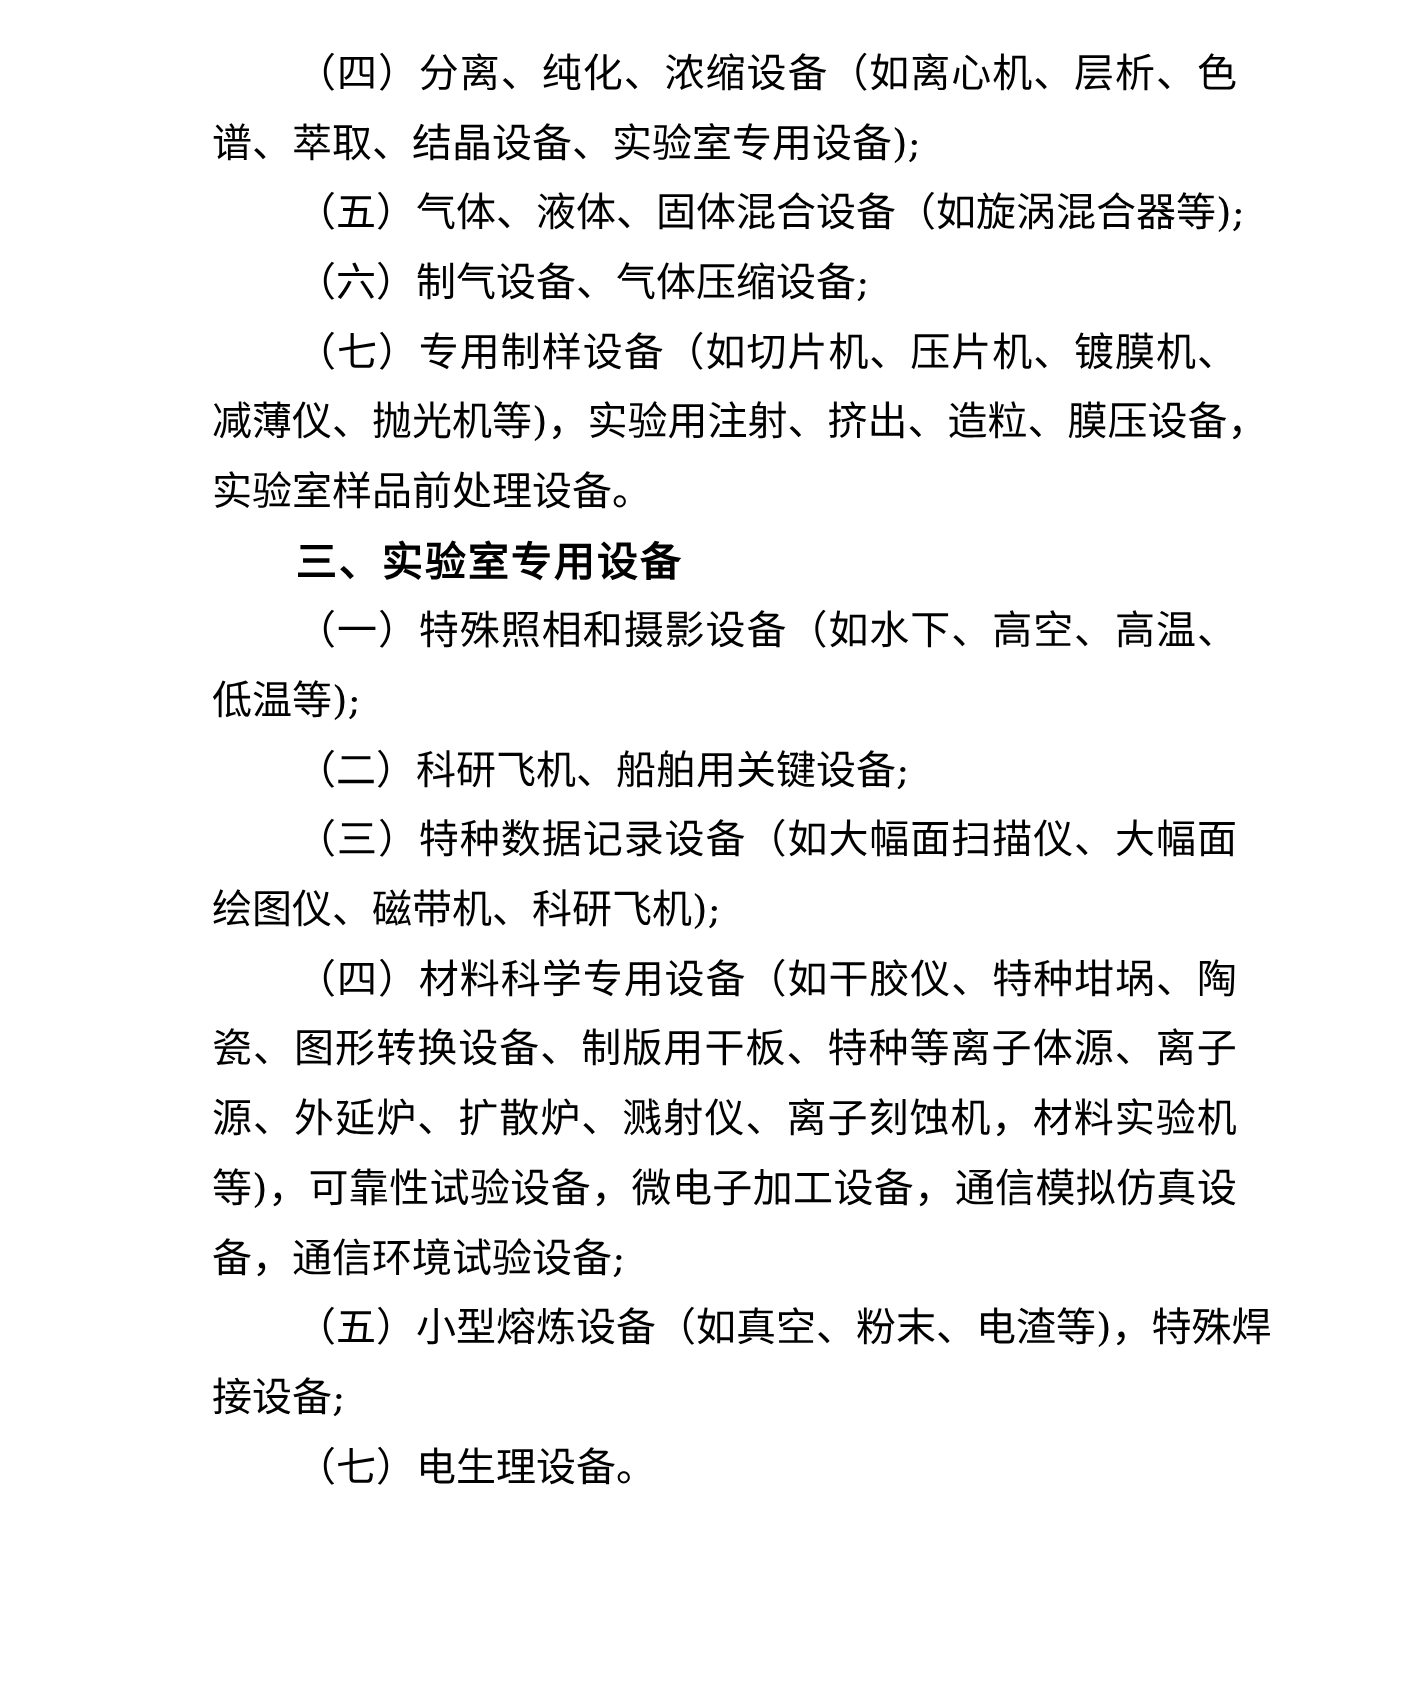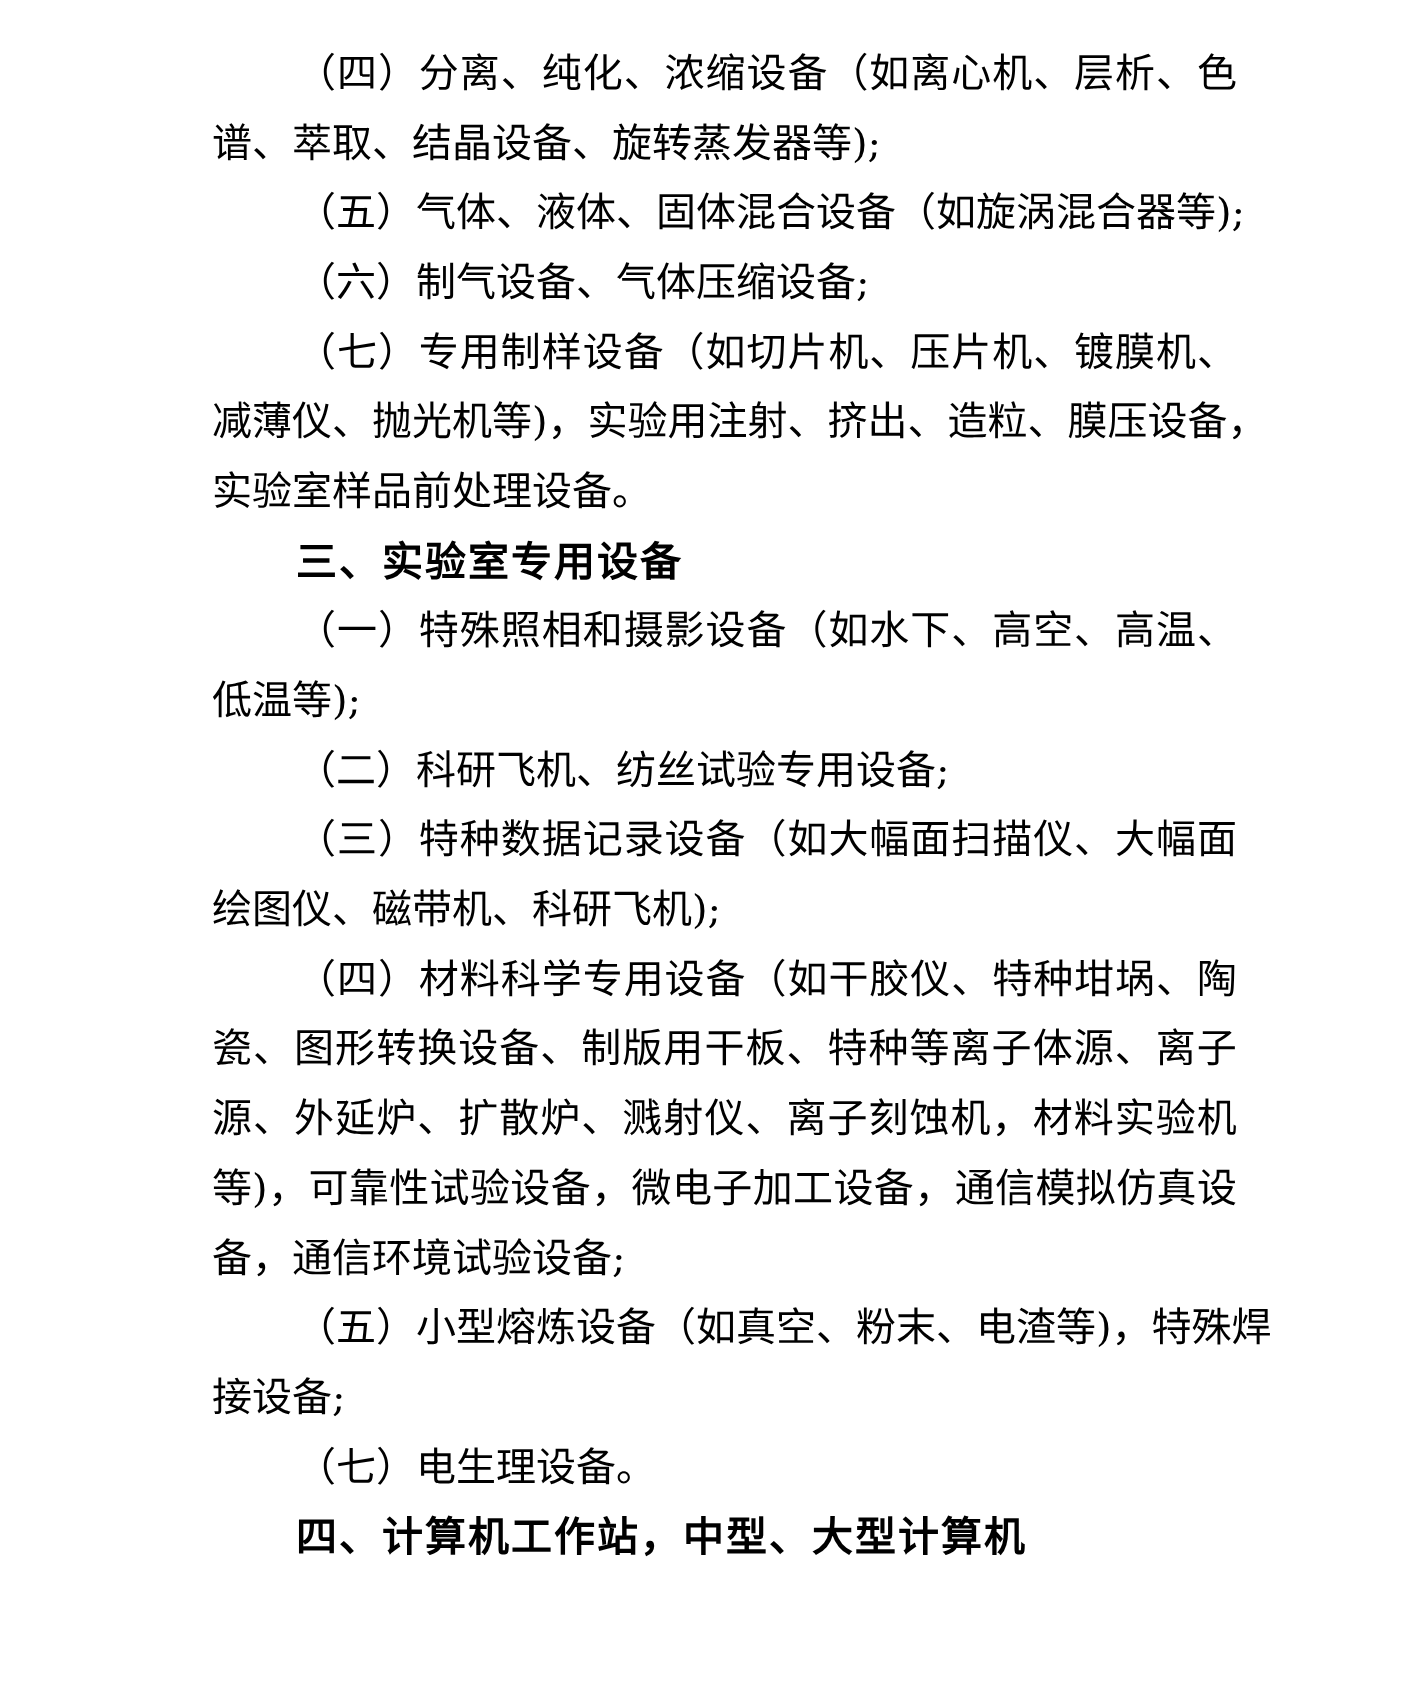--- a/index.html
+++ b/index.html
@@ -52,35 +52,34 @@
     font-size: 41px;
     letter-spacing: 2px;
   }
 </style>
 </head>
 <body>
 
 <div class="page">
   <div class="doc-body">
       <div class="line indent j"><span>（</span><span>四</span><span>）</span><span>分</span><span>离</span><span>、</span><span>纯</span><span>化</span><span>、</span><span>浓</span><span>缩</span><span>设</span><span>备</span><span>（</span><span>如</span><span>离</span><span>心</span><span>机</span><span>、</span><span>层</span><span>析</span><span>、</span><span>色</span></div>
-      <div class="line">谱、萃取、结晶设备、旋转蒸发器等);</div>
+      <div class="line">谱、萃取、结晶设备、实验室专用设备);</div>
       <div class="line indent j"><span>（</span><span>五</span><span>）</span><span>气</span><span>体</span><span>、</span><span>液</span><span>体</span><span>、</span><span>固</span><span>体</span><span>混</span><span>合</span><span>设</span><span>备</span><span>（</span><span>如</span><span>旋</span><span>涡</span><span>混</span><span>合</span><span>器</span><span>等);</span></div>
       <div class="line indent">（六）制气设备、气体压缩设备;</div>
       <div class="line indent j"><span>（</span><span>七</span><span>）</span><span>专</span><span>用</span><span>制</span><span>样</span><span>设</span><span>备</span><span>（</span><span>如</span><span>切</span><span>片</span><span>机</span><span>、</span><span>压</span><span>片</span><span>机</span><span>、</span><span>镀</span><span>膜</span><span>机</span><span>、</span></div>
       <div class="line j"><span>减</span><span>薄</span><span>仪</span><span>、</span><span>抛</span><span>光</span><span>机</span><span>等)</span><span>，</span><span>实</span><span>验</span><span>用</span><span>注</span><span>射</span><span>、</span><span>挤</span><span>出</span><span>、</span><span>造</span><span>粒</span><span>、</span><span>膜</span><span>压</span><span>设</span><span>备</span><span>，</span></div>
       <div class="line">实验室样品前处理设备。</div>
       <div class="line h indent">三、实验室专用设备</div>
       <div class="line indent j"><span>（</span><span>一</span><span>）</span><span>特</span><span>殊</span><span>照</span><span>相</span><span>和</span><span>摄</span><span>影</span><span>设</span><span>备</span><span>（</span><span>如</span><span>水</span><span>下</span><span>、</span><span>高</span><span>空</span><span>、</span><span>高</span><span>温</span><span>、</span></div>
       <div class="line">低温等);</div>
-      <div class="line indent">（二）科研飞机、纺丝试验专用设备;</div>
+      <div class="line indent">（二）科研飞机、船舶用关键设备;</div>
       <div class="line indent j"><span>（</span><span>三</span><span>）</span><span>特</span><span>种</span><span>数</span><span>据</span><span>记</span><span>录</span><span>设</span><span>备</span><span>（</span><span>如</span><span>大</span><span>幅</span><span>面</span><span>扫</span><span>描</span><span>仪</span><span>、</span><span>大</span><span>幅</span><span>面</span></div>
       <div class="line">绘图仪、磁带机、科研飞机);</div>
       <div class="line indent j"><span>（</span><span>四</span><span>）</span><span>材</span><span>料</span><span>科</span><span>学</span><span>专</span><span>用</span><span>设</span><span>备</span><span>（</span><span>如</span><span>干</span><span>胶</span><span>仪</span><span>、</span><span>特</span><span>种</span><span>坩</span><span>埚</span><span>、</span><span>陶</span></div>
       <div class="line j"><span>瓷</span><span>、</span><span>图</span><span>形</span><span>转</span><span>换</span><span>设</span><span>备</span><span>、</span><span>制</span><span>版</span><span>用</span><span>干</span><span>板</span><span>、</span><span>特</span><span>种</span><span>等</span><span>离</span><span>子</span><span>体</span><span>源</span><span>、</span><span>离</span><span>子</span></div>
       <div class="line j"><span>源</span><span>、</span><span>外</span><span>延</span><span>炉</span><span>、</span><span>扩</span><span>散</span><span>炉</span><span>、</span><span>溅</span><span>射</span><span>仪</span><span>、</span><span>离</span><span>子</span><span>刻</span><span>蚀</span><span>机</span><span>，</span><span>材</span><span>料</span><span>实</span><span>验</span><span>机</span></div>
       <div class="line j"><span>等)</span><span>，</span><span>可</span><span>靠</span><span>性</span><span>试</span><span>验</span><span>设</span><span>备</span><span>，</span><span>微</span><span>电</span><span>子</span><span>加</span><span>工</span><span>设</span><span>备</span><span>，</span><span>通</span><span>信</span><span>模</span><span>拟</span><span>仿</span><span>真</span><span>设</span></div>
       <div class="line">备，通信环境试验设备;</div>
       <div class="line indent j"><span>（</span><span>五</span><span>）</span><span>小</span><span>型</span><span>熔</span><span>炼</span><span>设</span><span>备</span><span>（</span><span>如</span><span>真</span><span>空</span><span>、</span><span>粉</span><span>末</span><span>、</span><span>电</span><span>渣</span><span>等)</span><span>，</span><span>特</span><span>殊</span><span>焊</span></div>
       <div class="line">接设备;</div>
       <div class="line indent">（七）电生理设备。</div>
-      <div class="line h indent">四、计算机工作站，中型、大型计算机</div>
     </div>
 </div>
 
 </body></html>

